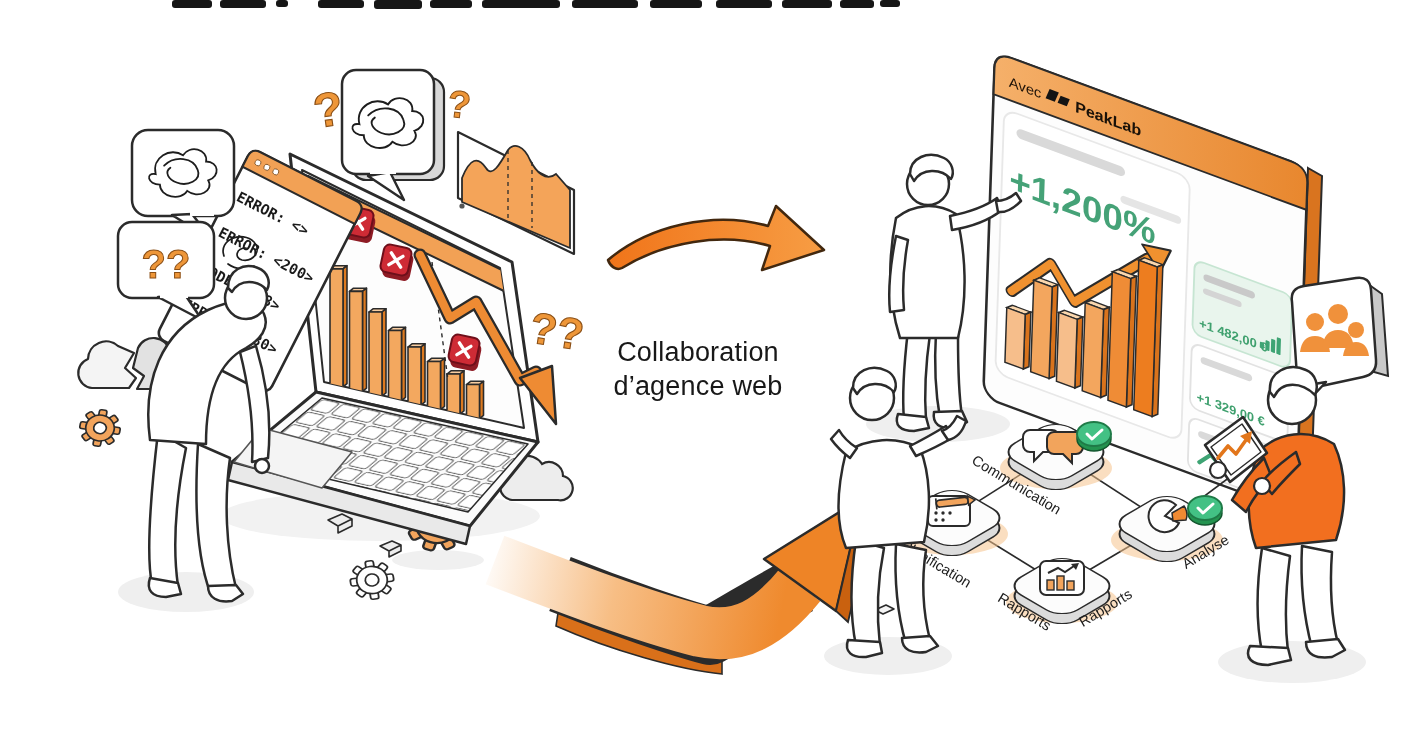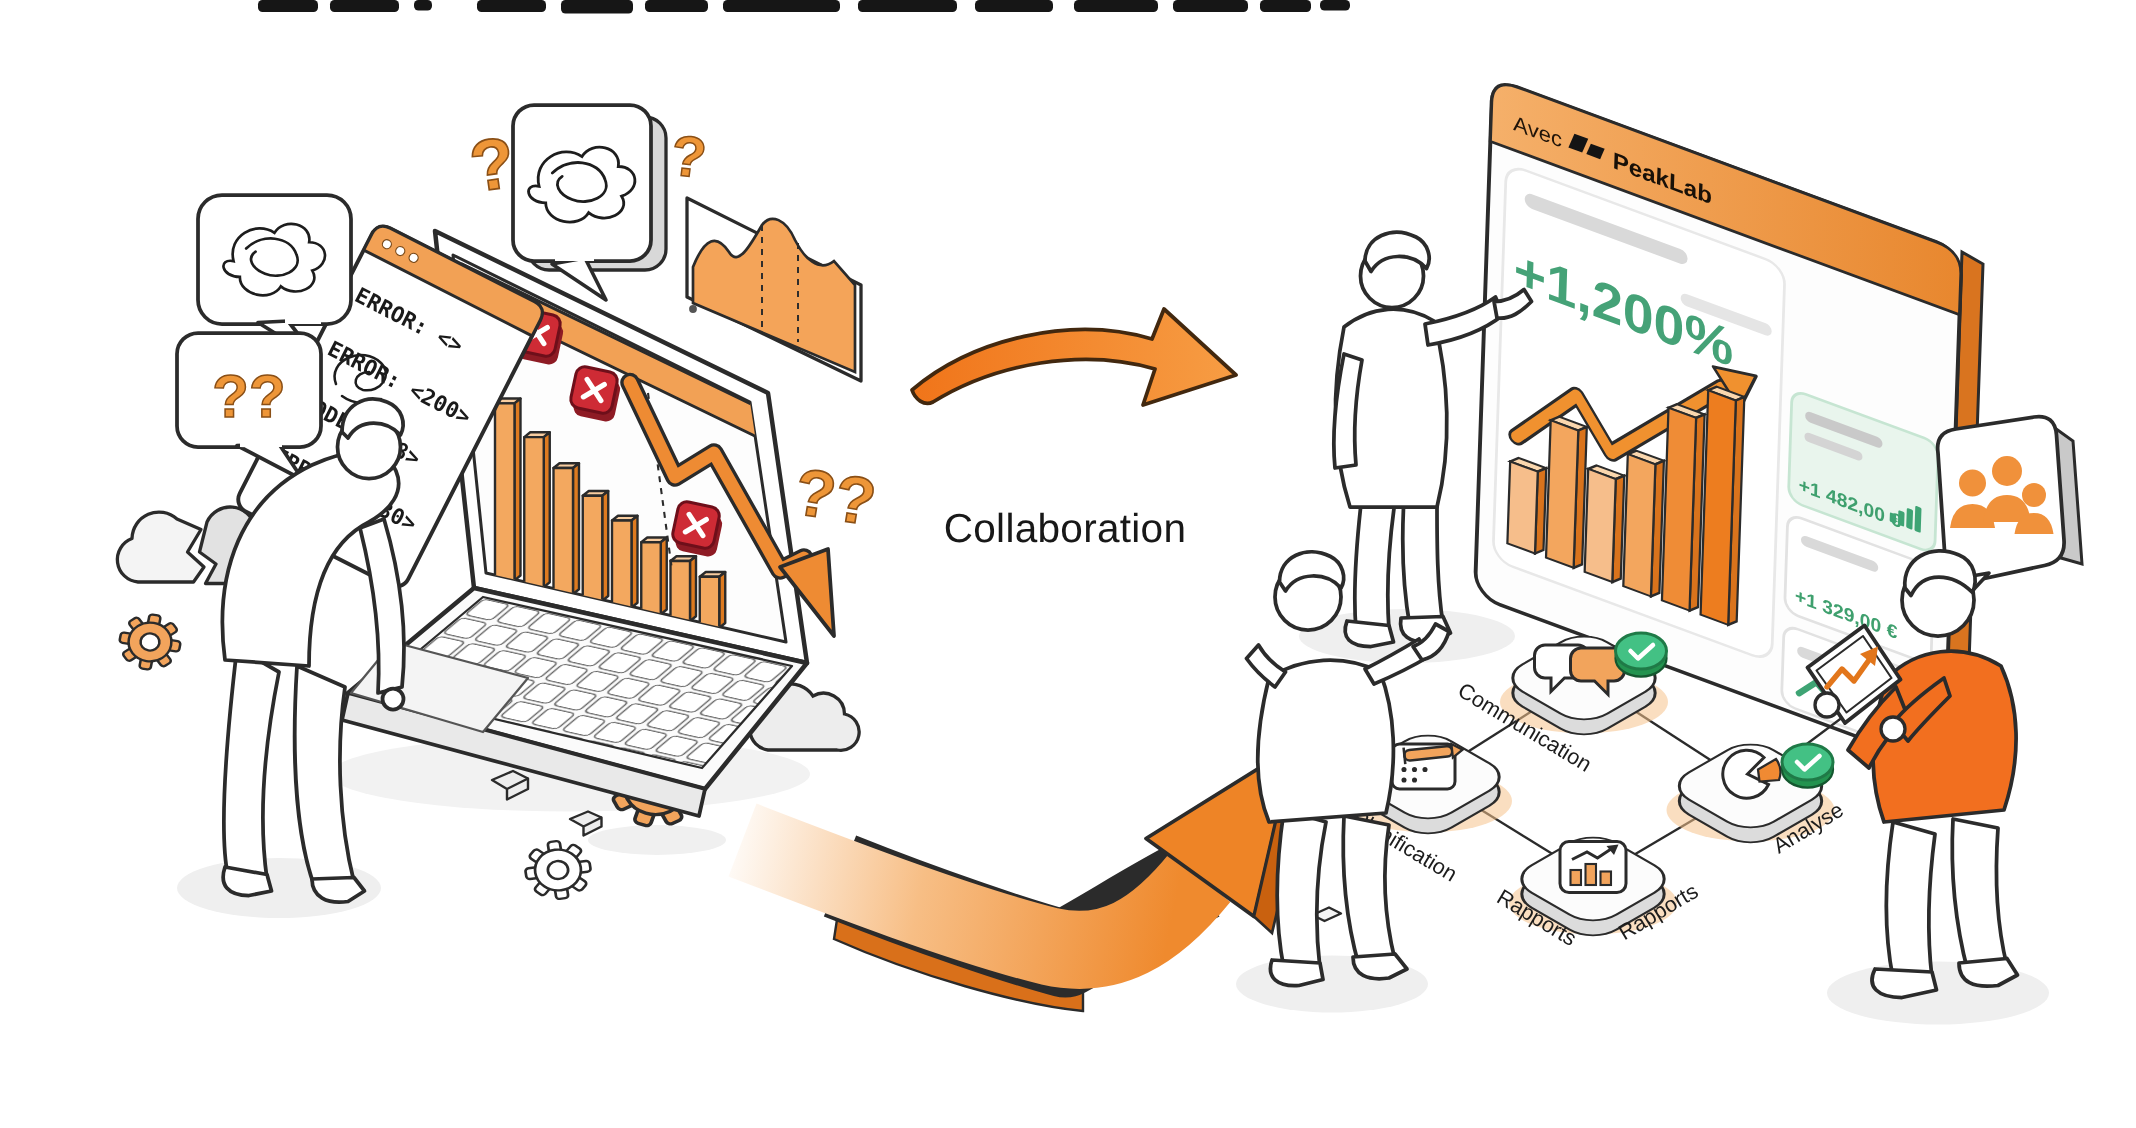--- a/index.html
+++ b/index.html
@@ -1,19 +1,19 @@
 <!DOCTYPE html>
 <html><head>
 <meta charset="utf-8">
 <style>
   html,body{margin:0;padding:0;background:#ffffff;}
   #stage{position:relative;width:1424px;height:752px;background:#fff;overflow:hidden;
          font-family:"Liberation Sans",sans-serif;}
   #stage svg{position:absolute;left:0;top:0;}
-  .caption{position:absolute;left:560px;top:336px;width:300px;text-align:center;
+  .caption{position:absolute;left:548px;top:336px;width:300px;text-align:center;
            color:#181818;font-size:27px;font-weight:500;line-height:1.25;letter-spacing:.2px;}
   .caption span{display:block;}
   text{font-family:"Liberation Sans",sans-serif;}
   .mono{font-family:"DejaVu Sans Mono",monospace;}
 </style>
 </head>
 <body>
 
 <div id="stage">
 
@@ -474,15 +474,16 @@
       <polygon points="1252,431 1250,444 1240,436" fill="#E2761B" stroke="none"></polygon>
     </g>
     <circle cx="1218" cy="470" r="8" fill="#fff" stroke-width="2.2"></circle>
     <circle cx="1262" cy="486" r="8" fill="#fff" stroke-width="2.2"></circle>
   </g>
 </g>
 </svg>
 
 <div class="caption">
   <span>Collaboration</span>
+  <span>d’agence web</span>
 </div>
 
 </div>
 
 </body></html>

